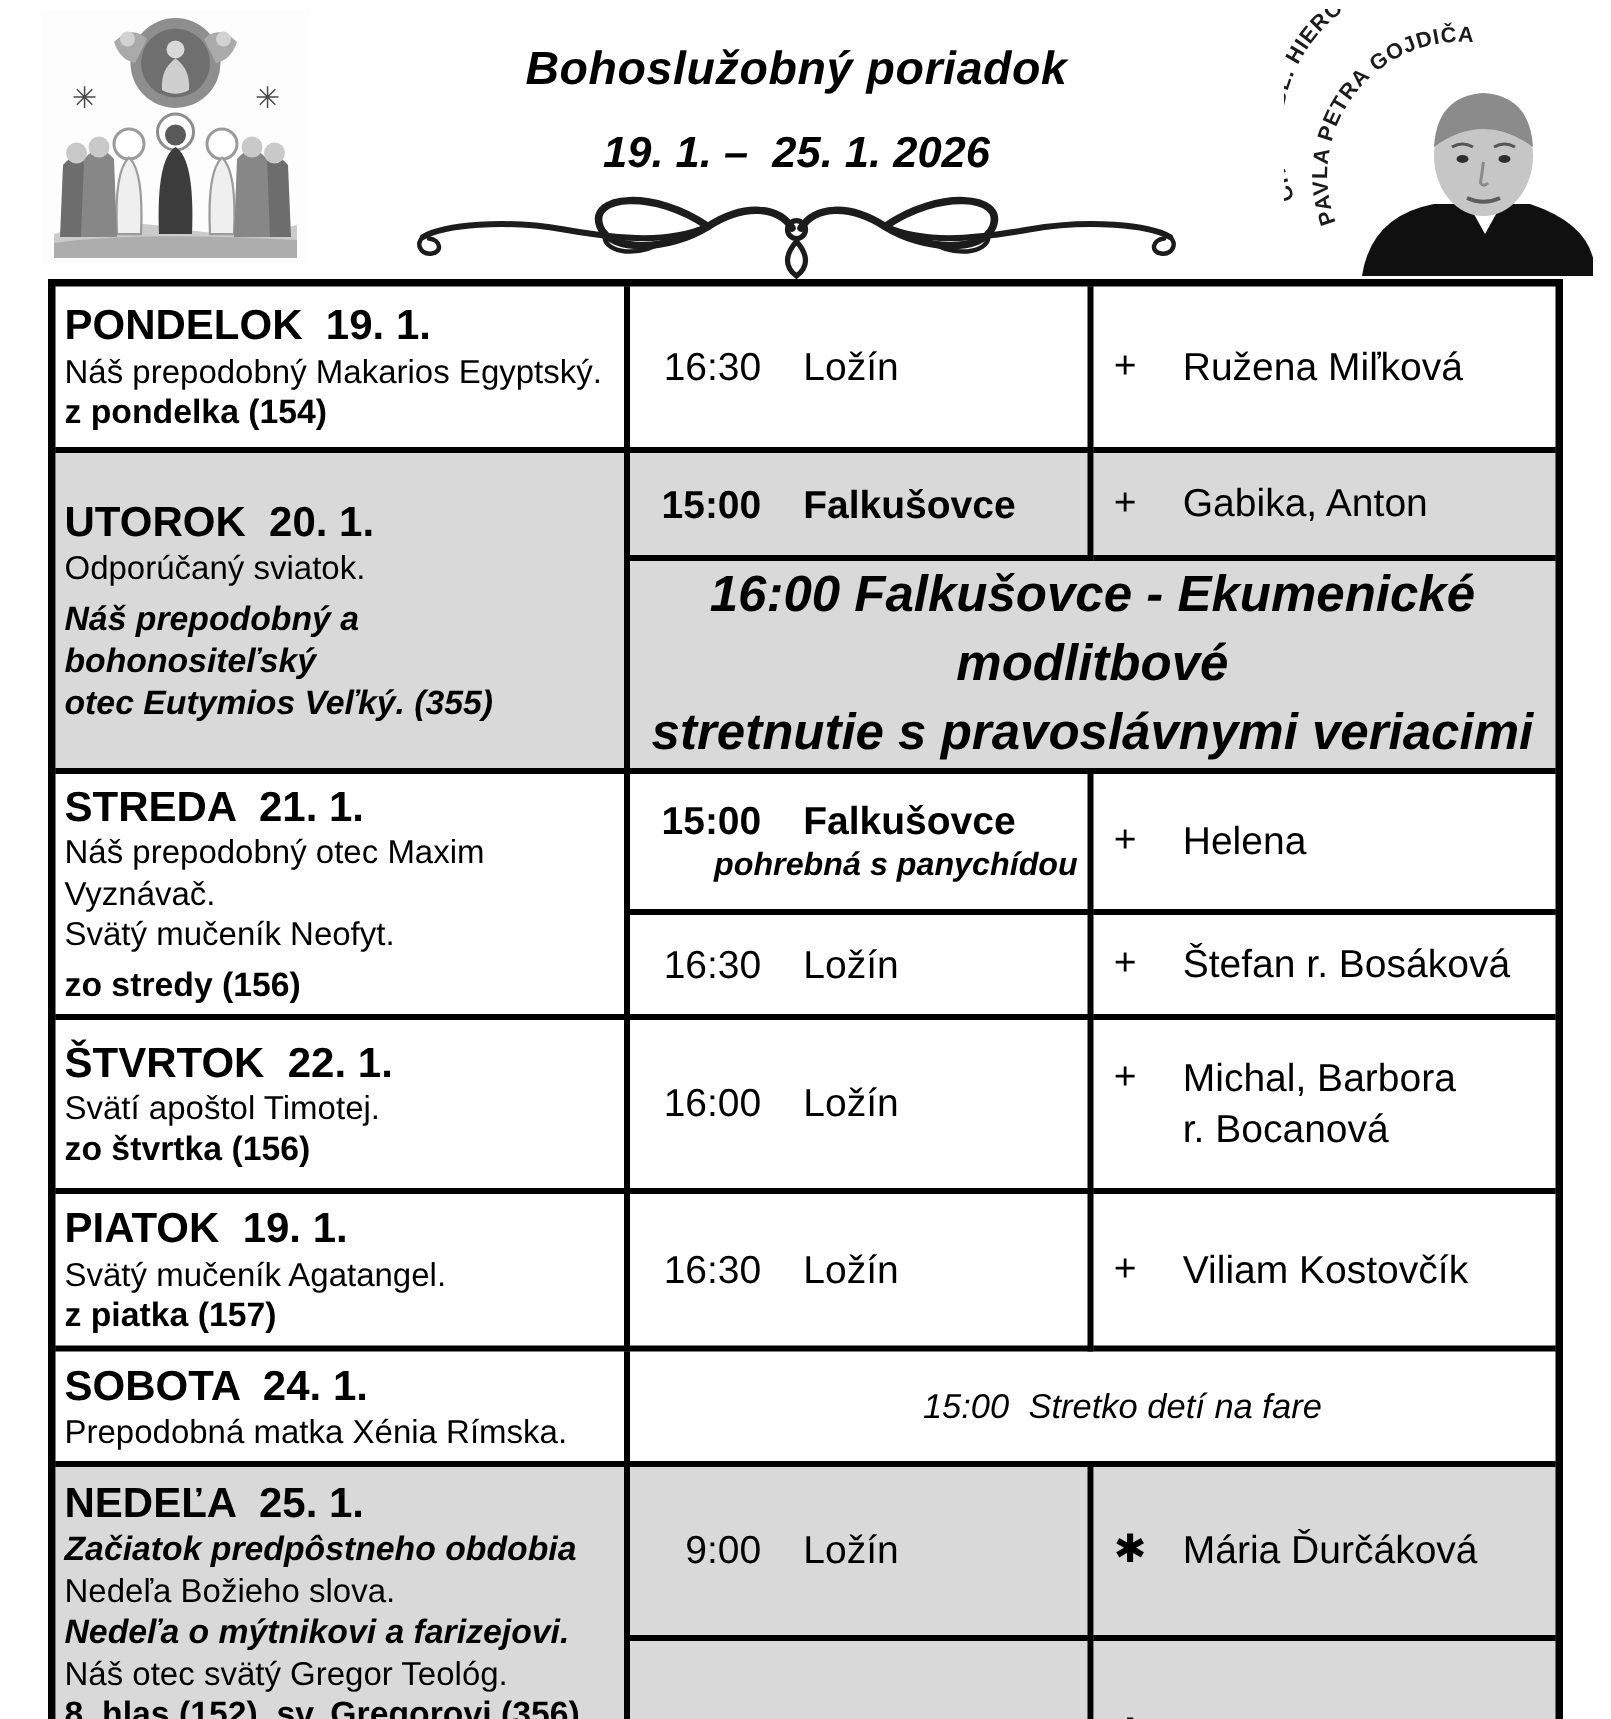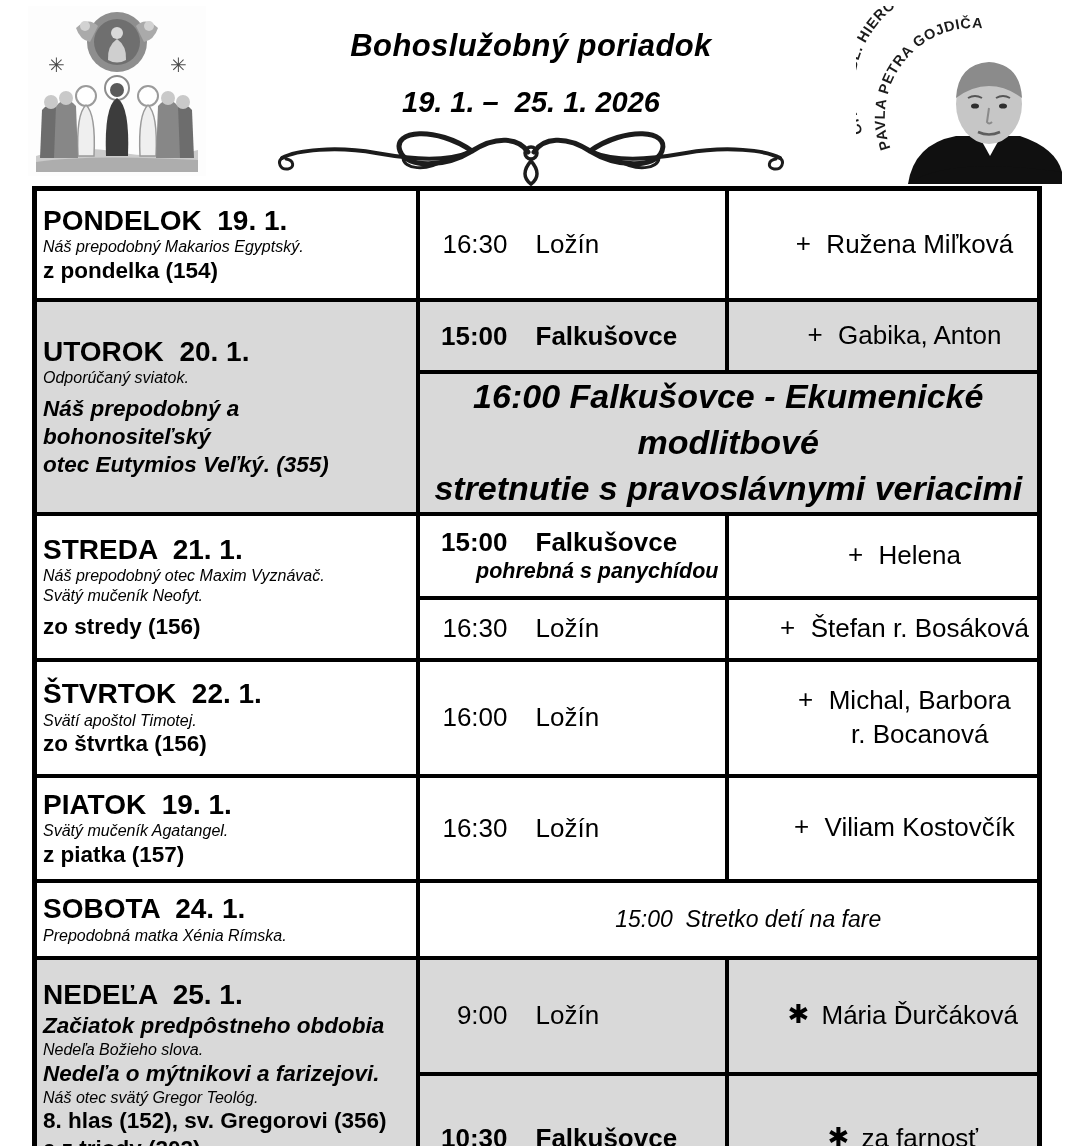--- a/index.html
+++ b/index.html
@@ -22,32 +22,32 @@
 
   
   table.sched { border-collapse:collapse; table-layout:fixed; width:1005px; margin:0 auto;
                 border:5px solid #000; }
   td { border:4px solid #000; padding:0; vertical-align:middle; overflow:hidden; }
   td.g { background:#d9d9d9; }
   tr.sub td { border-top-width:2px; }
 
   .day { text-align:left; padding:5px 6px; }
   .d-title { font-size:28px; font-weight:bold; white-space:pre-wrap; line-height:1.2; }
-  .li  { font-size:16px; font-style:italic; white-space:pre-wrap; line-height:1.24; }
+  .li  { font-size:22px; white-space:pre-wrap; line-height:1.24; }
   .lb  { font-size:22.5px; font-weight:bold; white-space:pre-wrap; line-height:1.24; }
   .lbi { font-size:22.5px; font-weight:bold; font-style:italic; white-space:pre-wrap; line-height:1.24; }
   .mt  { margin-top:7px; }
 
   .svc { padding-left:16px; }
   .svc .time  { display:inline-block; min-width:72px; text-align:right; font-size:26px; }
   .svc .place { font-size:26px; margin-left:28px; }
   .svc.bold .time, .svc.bold .place { font-weight:bold; }
   .svc .note { font-size:21.5px; font-weight:bold; font-style:italic; text-align:right; padding-right:6px; margin-top:1px; }
 
-  .int { padding-left:28px;text-align:center; }
+  .int { padding-left:14px; }
   .int .sign { display:inline-block; min-width:46px; font-size:26px; vertical-align:top; }
   .int .name { display:inline-block; font-size:26px; white-space:pre-line; line-height:1.3; }
 
   .merged { text-align:center; }
   .merged .ek  { font-size:34px; font-weight:bold; font-style:italic; white-space:pre-line; line-height:1.35; }
   .merged .sat { font-size:23px; font-style:italic; white-space:pre-wrap;padding-left:40px; }
 </style>
 </head>
 <body>
 

